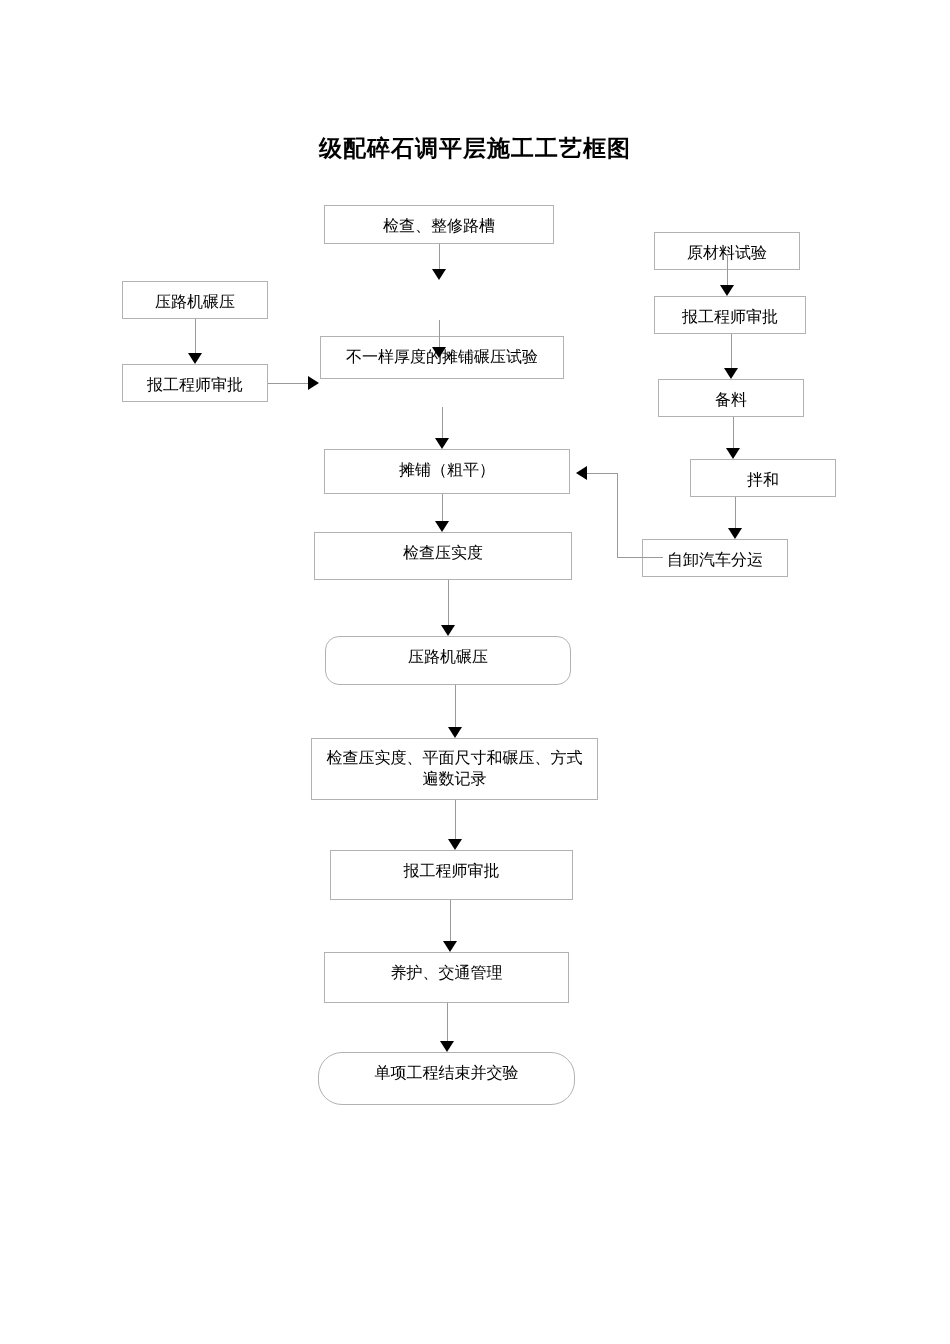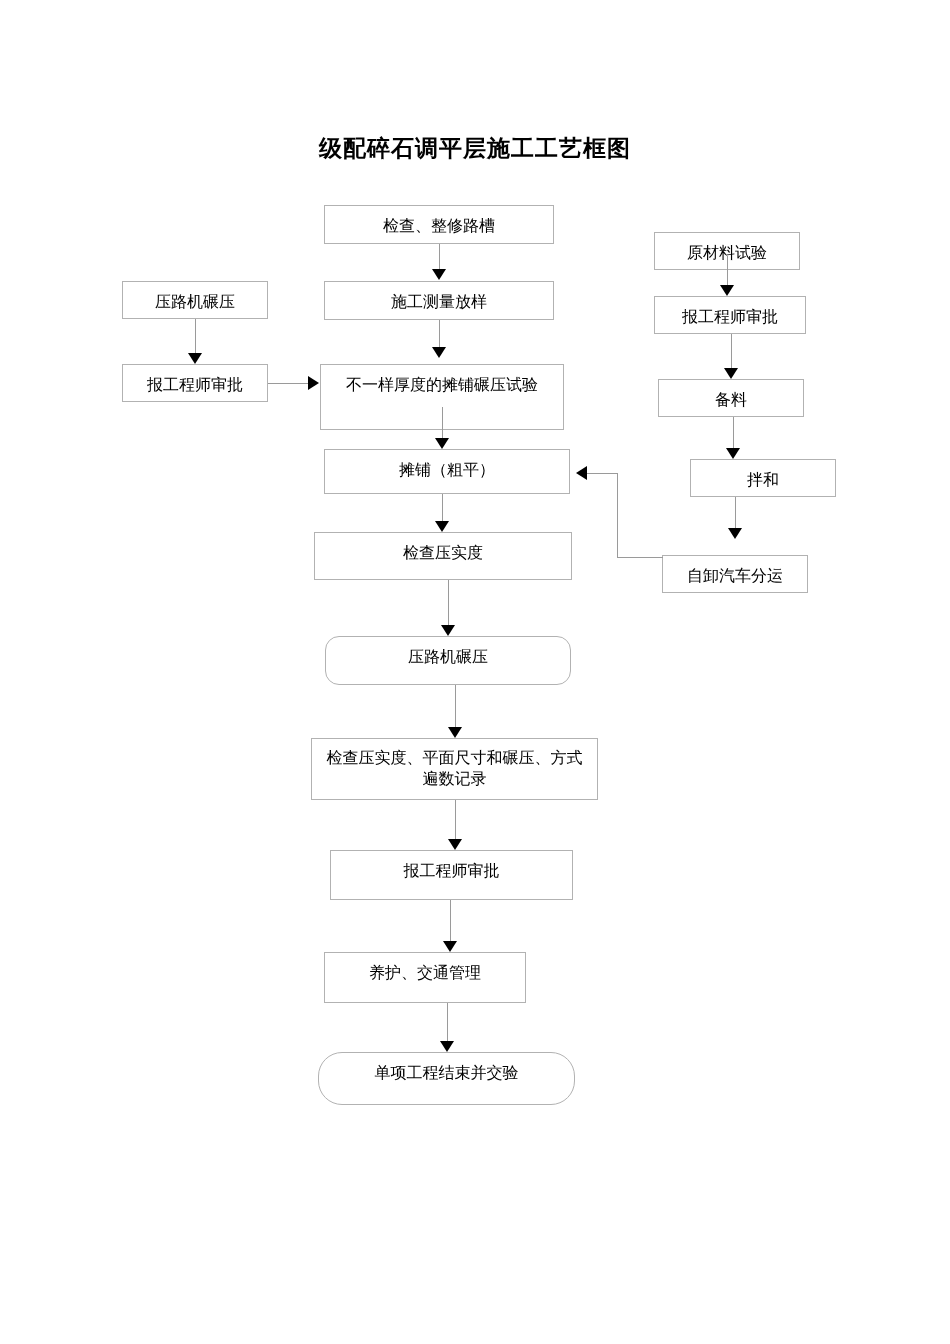--- a/index.html
+++ b/index.html
@@ -78,52 +78,51 @@
 </style>
 </head>
 <body>
 
 <div id="page">
 
   <div id="diagram-title">级配碎石调平层施工工艺框图</div>
 
   <div class="node" style="left:324px; top:205px; width:230px; height:39px;">检查、整修路槽</div>
 
-  <div class="node" style="left:324px; top:281px; width:230px; height:39px;">施工测量放样</div>
 
-  <div class="node" style="left:320px; top:364px; width:244px; height:66px;">不一样厚度的摊铺碾压试验</div>
+  <div class="node" style="left:320px; top:336px; width:244px; height:43px;">不一样厚度的摊铺碾压试验</div>
 
   <div class="node" style="left:324px; top:449px; width:246px; height:45px;">摊铺（粗平）</div>
 
   <div class="node" style="left:314px; top:532px; width:258px; height:48px;">检查压实度</div>
 
   <div class="node" style="left:325px; top:636px; width:246px; height:49px;border-radius:14px;">压路机碾压</div>
 
   <div class="node two-line" style="left:311px; top:738px; width:287px; height:62px;">检查压实度、平面尺寸和碾压、方式
 遍数记录</div>
 
   <div class="node" style="left:330px; top:850px; width:243px; height:50px;">报工程师审批</div>
 
-  <div class="node" style="left:324px; top:952px; width:202px; height:51px;">养护、交通管理</div>
+  <div class="node" style="left:324px; top:952px; width:245px; height:51px;">养护、交通管理</div>
 
   <div class="node" style="left:318px; top:1052px; width:257px; height:53px;border-radius:24px;">单项工程结束并交验</div>
 
   <div class="node" style="left:122px; top:281px; width:146px; height:38px;">压路机碾压</div>
 
   <div class="node" style="left:122px; top:364px; width:146px; height:38px;">报工程师审批</div>
 
   <div class="node" style="left:654px; top:232px; width:146px; height:38px;">原材料试验</div>
 
   <div class="node" style="left:654px; top:296px; width:152px; height:38px;">报工程师审批</div>
 
   <div class="node" style="left:658px; top:379px; width:146px; height:38px;">备料</div>
 
   <div class="node" style="left:660px; top:459px; width:146px; height:38px;margin-left:30px;">拌和</div>
 
-  <div class="node" style="left:662px; top:539px; width:146px; height:38px;margin-top:16px;">自卸汽车分运</div>
+  <div class="node" style="left:642px; top:539px; width:146px; height:38px;">自卸汽车分运</div>
 
   <div class="conn v" style="left:439px; top:244px; height:25px;"></div>
   <div class="arrow-down" style="left:432px; top:269px;"></div>
 
   <div class="conn v" style="left:439px; top:320px; height:27px;"></div>
   <div class="arrow-down" style="left:432px; top:347px;"></div>
 
   <div class="conn v" style="left:442px; top:407px; height:31px;"></div>
   <div class="arrow-down" style="left:435px; top:438px;"></div>
 

